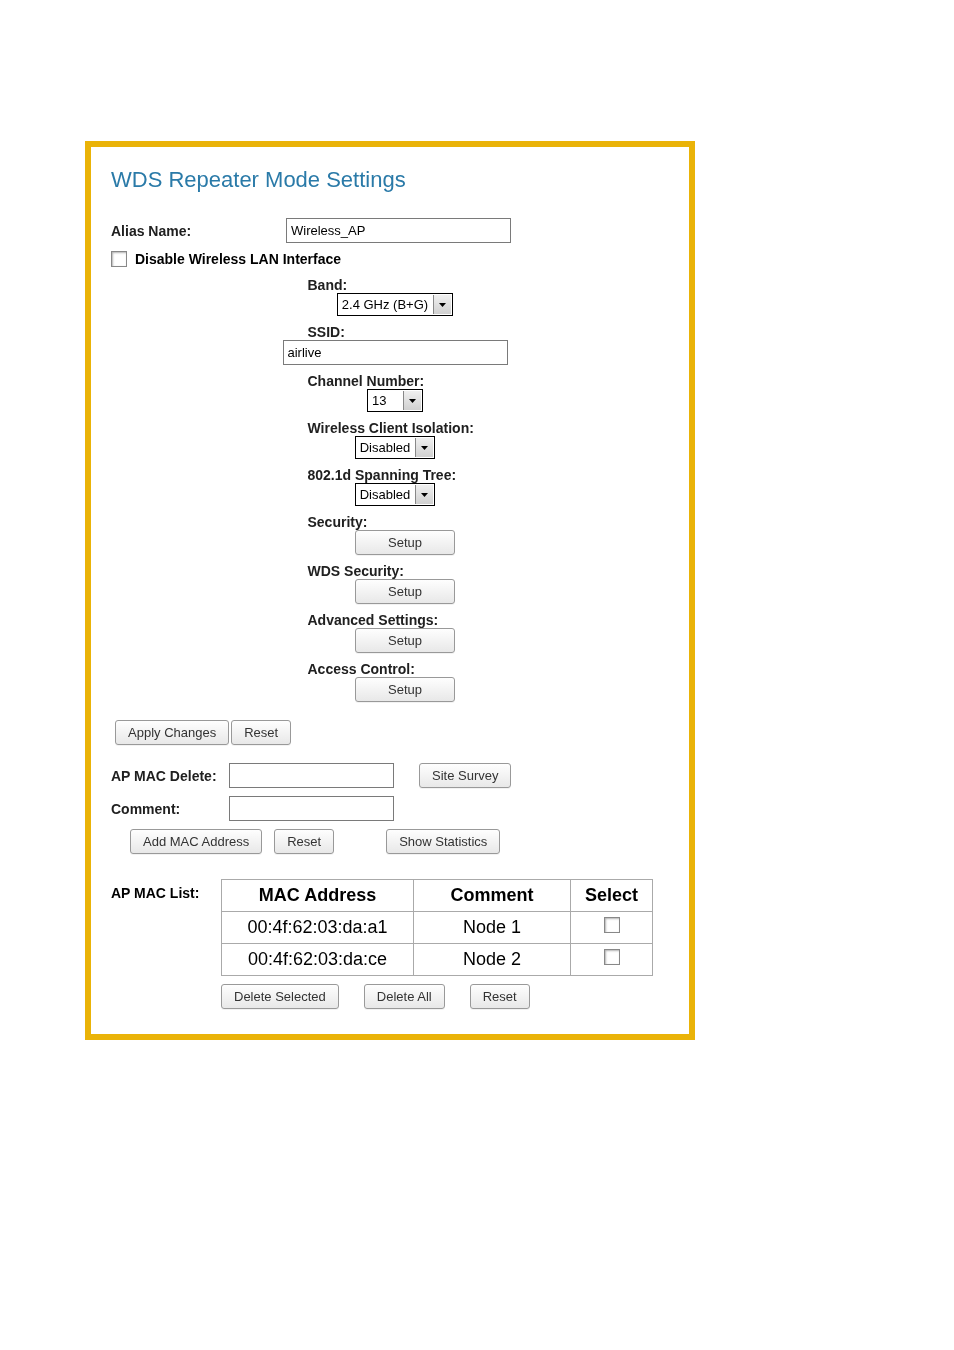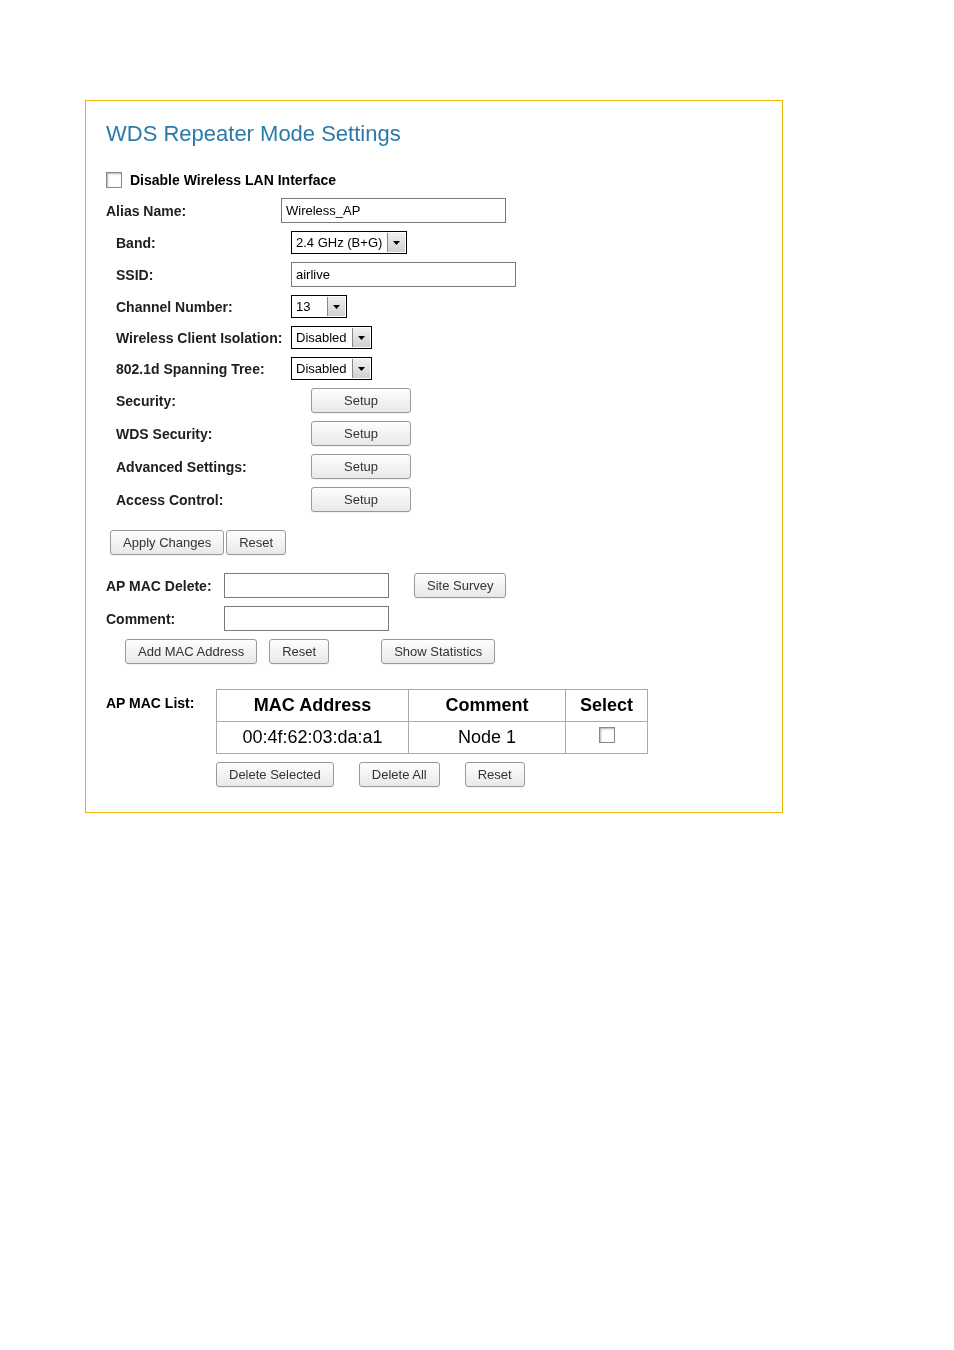--- a/index.html
+++ b/index.html
@@ -5,25 +5,26 @@
     body {
       margin: 0;
       padding: 0;
       font-family: Arial, sans-serif;
       background: #fff;
     }
     .page-container {
       padding: 100px 85px;
     }
     .panel {
-      border: 1px solid #eab308;
+      border: 6px solid #eab308;
       padding: 20px 20px 25px 20px;
-      width: 698px;
+      width: 610px;
       box-sizing: border-box;
       background: #fff;
+      margin-top: 41px;
     }
     .title {
       color: #2a7aa8;
       font-size: 22px;
       font-weight: normal;
       margin: 0 0 25px 0;
     }
     .row {
       display: flex;
       align-items: center;
@@ -31,20 +32,21 @@
       font-size: 14px;
     }
     .row-label {
       font-weight: bold;
       color: #202020;
       width: 175px;
       flex-shrink: 0;
     }
     .row-indent {
       padding-left: 10px;
+      flex-direction: column;
     }
     .text-input {
       border: 1px solid #7a7a7a;
       padding: 2px 4px;
       font-size: 13px;
       height: 19px;
       box-sizing: content-box;
       background: #fff;
       font-family: Arial, sans-serif;
     }
@@ -174,30 +176,30 @@
       margin-top: 6px;
     }
   </style>
 </head>
 <body>
 
 <div class="page-container">
   <div class="panel">
     <h2 class="title">WDS Repeater Mode Settings</h2>
 
+    <div class="row">
+      <span class="row-label">Alias Name:</span>
+      <input class="text-input input-alias" value="Wireless_AP" style="">
+    </div>
+
     <div class="row disable-row">
       <span class="checkbox-cell">
         <span class="fake-checkbox"></span>
         <span style="font-weight:bold;">Disable Wireless LAN Interface</span>
       </span>
-    </div>
-
-    <div class="row">
-      <span class="row-label">Alias Name:</span>
-      <input class="text-input input-alias" value="Wireless_AP" style="">
     </div>
 
     <div class="row row-indent">
       <span class="row-label">Band:</span>
       <span class="select-wrap">
         <span class="select-text">2.4 GHz (B+G)</span>
         <span class="select-arrow">
             <svg viewBox="0 0 7 4">
               <polygon points="0,0 7,0 3.5,4" fill="#000"></polygon>
             </svg>
@@ -298,20 +300,25 @@
               <th class="col-comment">Comment</th>
               <th class="col-select">Select</th>
             </tr>
           </thead>
           <tbody>
             <tr>
               <td>00:4f:62:03:da:a1</td>
               <td>Node 1</td>
               <td><span class="fake-checkbox" style="display:inline-block;"></span></td>
             </tr>
+            <tr>
+              <td>00:4f:62:03:da:ce</td>
+              <td>Node 2</td>
+              <td><span class="fake-checkbox" style="display:inline-block;"></span></td>
+            </tr>
           </tbody>
         </table>
         <div class="table-btns">
           <button class="btn">Delete Selected</button>
           <button class="btn">Delete All</button>
           <button class="btn">Reset</button>
         </div>
       </div>
     </div>
 

